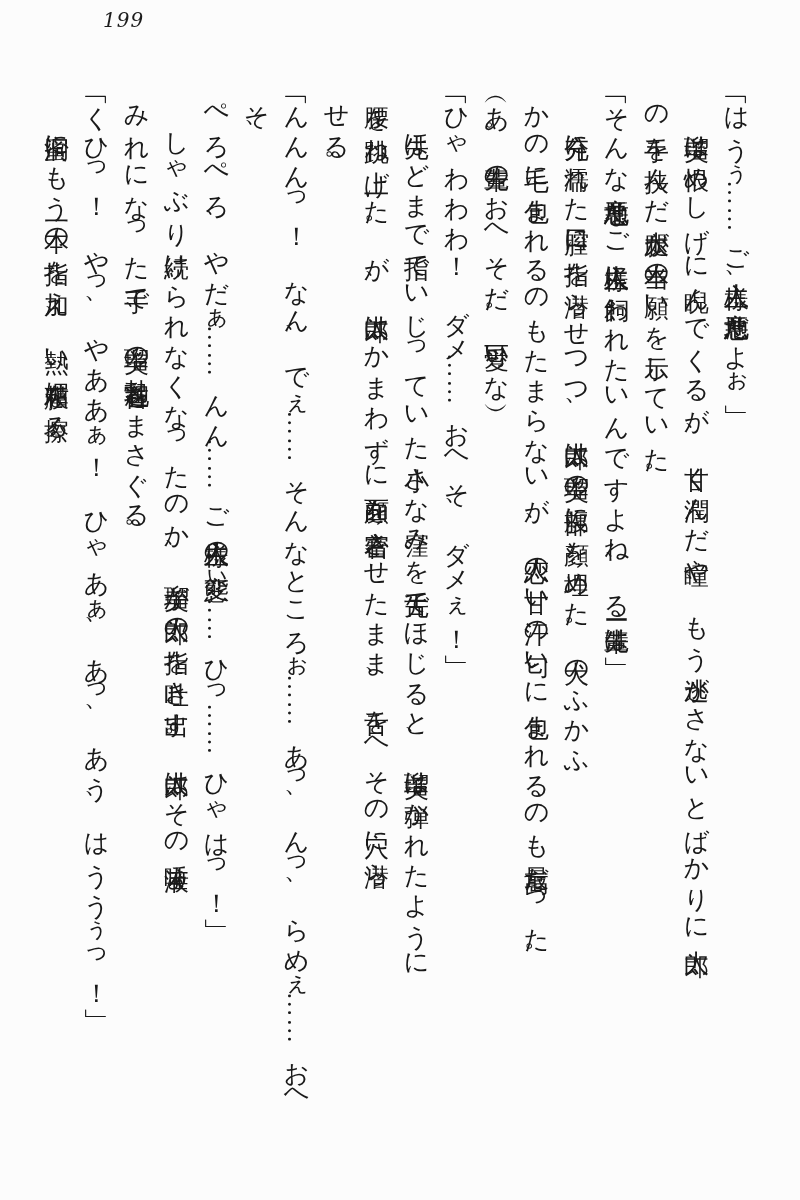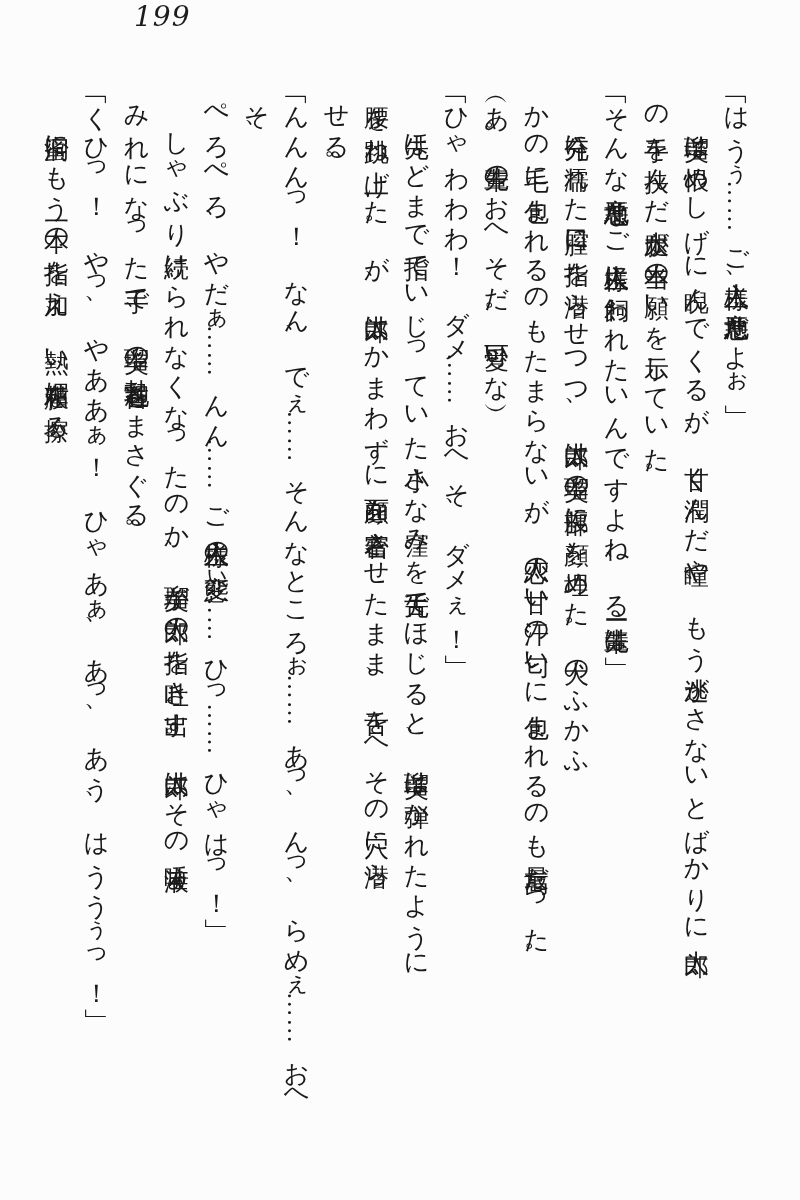--- a/index.html
+++ b/index.html
@@ -14,28 +14,27 @@
     overflow: hidden;
     font-family: "Liberation Serif", "DejaVu Serif", serif;
   }
   .book-page {
     position: absolute;
     inset: 0;
     background: #fcfcfc;
   }
   .page-number {
     position: absolute;
-    top: 0;
+    top: 8px;
     left: 103px;
-    font-size: 28px;
+    font-size: 20px;
     font-style: italic;
     color: #1c1c1c;
     letter-spacing: 1px;
     font-family: "DejaVu Serif", "Liberation Serif", serif;
-    margin-left: 31px;
   }
   .text-block {
     position: absolute;
     top: 88px;
     right: 44px;
     width: 680px;
     height: 1052px;
     writing-mode: vertical-rl;
     text-orientation: mixed;
     font-size: 25px;

